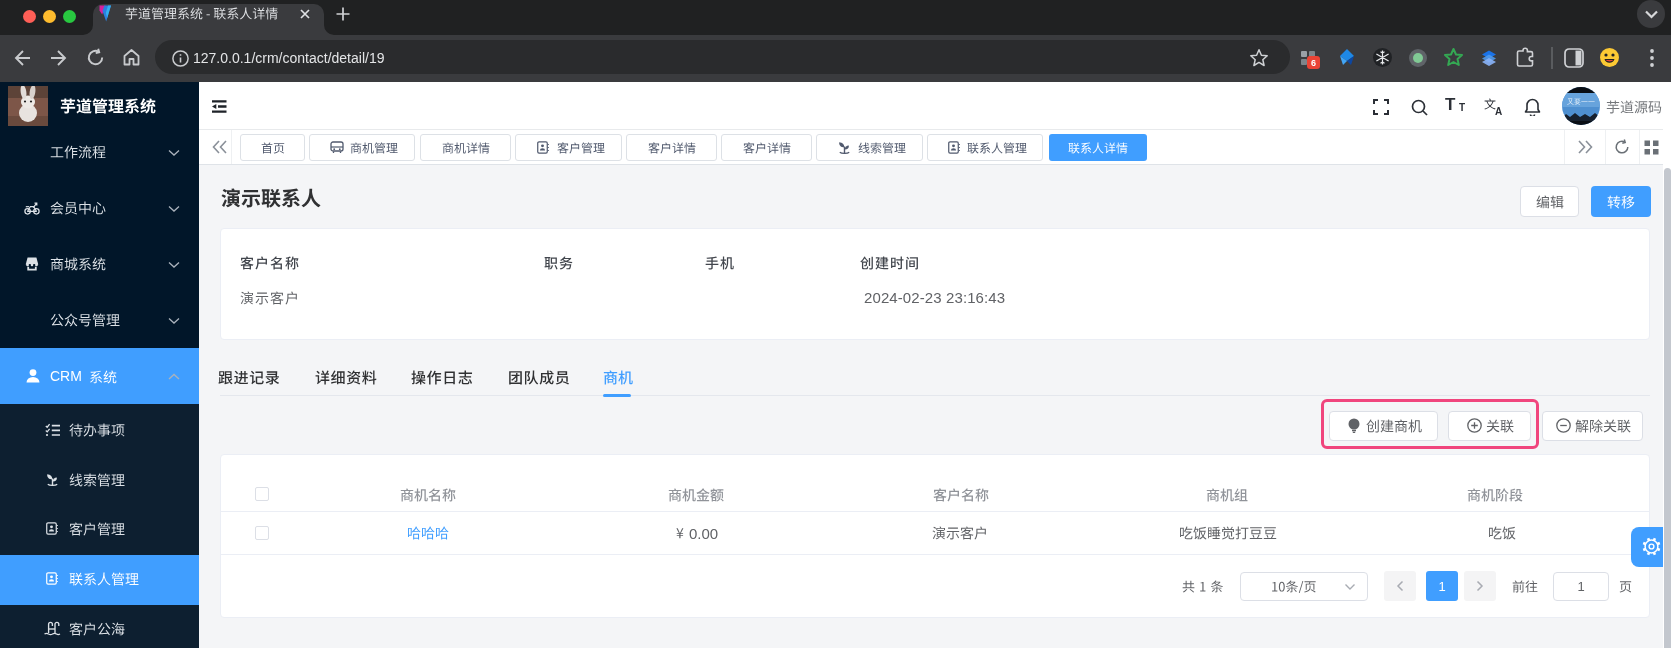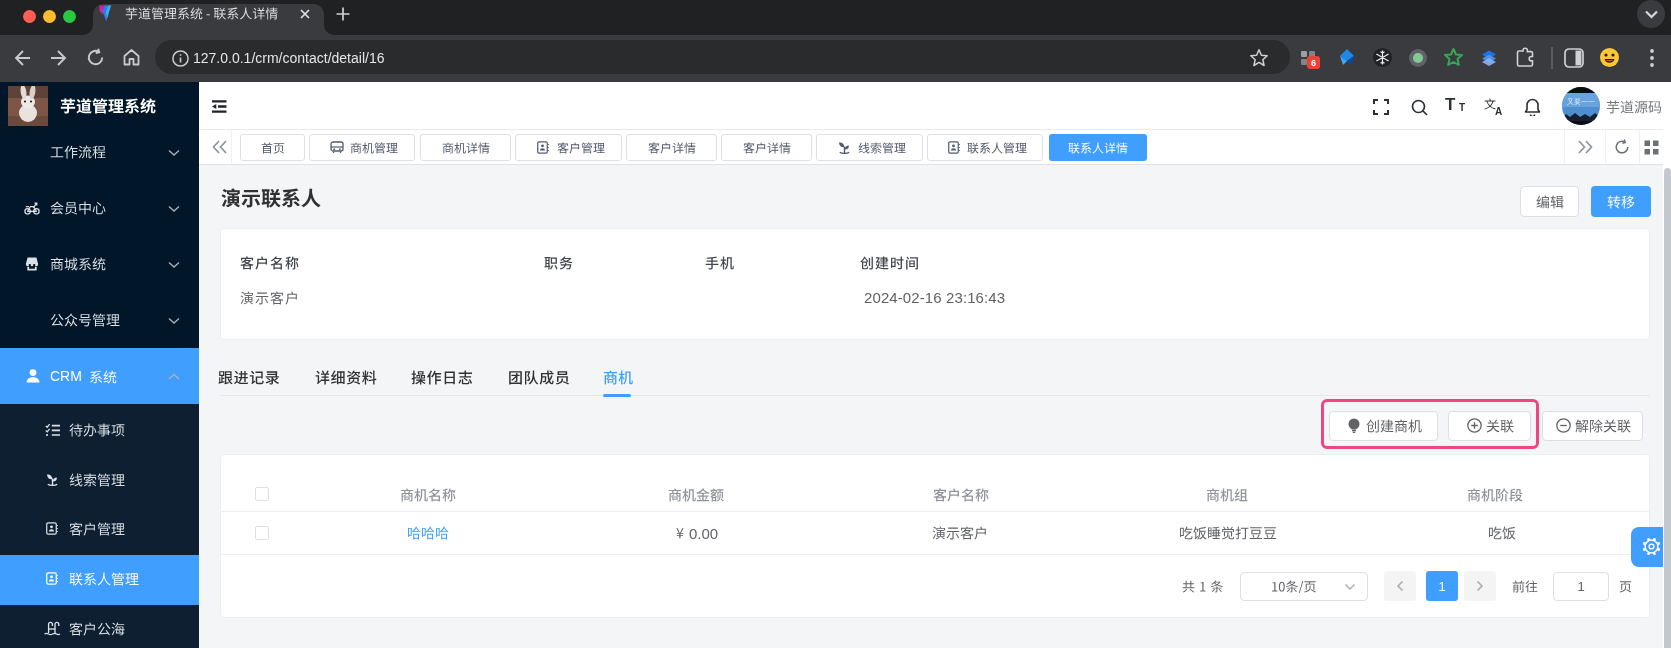--- a/index.html
+++ b/index.html
@@ -175,21 +175,21 @@
 <path d="M12.2 0.8 L13.2 4.3 L9.7 5.2" stroke="#c8cacd" stroke-width="1.9" fill="none"></path>
     </svg>
 <svg style="position:absolute;left:122px;top:48px" width="19" height="19" viewBox="0 0 19 19">
 <path d="M2.5 8 L9.5 2 L16.5 8 L16.5 16.5 L11.5 16.5 L11.5 11 L7.5 11 L7.5 16.5 L2.5 16.5 Z" stroke="#c8cacd" stroke-width="1.8" fill="none" stroke-linejoin="round"></path>
     </svg>
 <div style="position:absolute;left:155.0px;top:40.0px;width:1135.0px;height:34.0px;background:#2a2b2d;border-radius:17px"></div>
 <svg style="position:absolute;left:172px;top:50px" width="17" height="17" viewBox="0 0 17 17">
 <circle cx="8.5" cy="8.5" r="7.6" stroke="#c8cacd" stroke-width="1.5" fill="none"></circle>
 <path d="M8.5 4.2 L8.5 5.7 M8.5 7.4 L8.5 12.6" stroke="#c8cacd" stroke-width="1.6"></path>
     </svg>
-<div style="position:absolute;left:193.0px;top:49.6px;font:400 14px 'Liberation Sans',sans-serif;color:#e4e5e7;line-height:16px;white-space:pre">127.0.0.1/crm/contact/detail/16</div>
+<div style="position:absolute;left:193.0px;top:49.6px;font:400 14px 'Liberation Sans',sans-serif;color:#e4e5e7;line-height:16px;white-space:pre">127.0.0.1/crm/contact/detail/19</div>
 <svg style="position:absolute;left:1249px;top:48px" width="20" height="20" viewBox="0 0 20 20">
 <path d="M10 1.8 L12.4 7.2 L18.2 7.8 L13.8 11.7 L15.1 17.5 L10 14.4 L4.9 17.5 L6.2 11.7 L1.8 7.8 L7.6 7.2 Z" stroke="#cfd1d4" stroke-width="1.5" fill="none" stroke-linejoin="round"></path>
     </svg>
 <svg style="position:absolute;left:1300px;top:48px" width="22" height="22" viewBox="0 0 22 22">
 <rect x="1" y="3" width="6" height="6" fill="#9aa0a6" rx="1"></rect>
       <rect x="9" y="3" width="6" height="6" fill="#7d848a" rx="1"></rect>
 <rect x="1" y="11" width="6" height="6" fill="#7d848a" rx="1"></rect>
 <rect x="7" y="8" width="13" height="13" rx="3" fill="#ea4335"></rect>
 <text x="13.5" y="18" font-family="Liberation Sans" font-size="9" font-weight="bold" fill="#fff" text-anchor="middle">6</text>
     </svg>
@@ -634,21 +634,21 @@
       </svg>
     </div>
 <div style="position:absolute;left:240.0px;top:291.0px;line-height:0">
       <svg width="59.0" height="14" viewBox="0 -880 4214 1000" fill="#606266">
         <use href="#gr6f14"></use>
         <use href="#gr793a" x="1071"></use>
         <use href="#gr5ba2" x="2143"></use>
         <use href="#gr6237" x="3214"></use>
       </svg>
     </div>
-<div style="position:absolute;left:864.0px;top:289.0px;font:400 15px 'Liberation Sans',sans-serif;color:#606266;line-height:18px;white-space:pre;letter-spacing:0.1px">2024-02-16 23:16:43</div>
+<div style="position:absolute;left:864.0px;top:289.0px;font:400 15px 'Liberation Sans',sans-serif;color:#606266;line-height:18px;white-space:pre;letter-spacing:0.1px">2024-02-23 23:16:43</div>
 <div style="position:absolute;left:218.0px;top:369.5px;line-height:0">
       <svg width="61.8" height="15" viewBox="0 -880 4120 1000" fill="#303133">
         <use href="#gm8ddf"></use>
         <use href="#gm8fdb" x="1040"></use>
         <use href="#gm8bb0" x="2080"></use>
         <use href="#gm5f55" x="3120"></use>
       </svg>
     </div>
 <div style="position:absolute;left:315.0px;top:369.5px;line-height:0">
       <svg width="61.8" height="15" viewBox="0 -880 4120 1000" fill="#303133">

